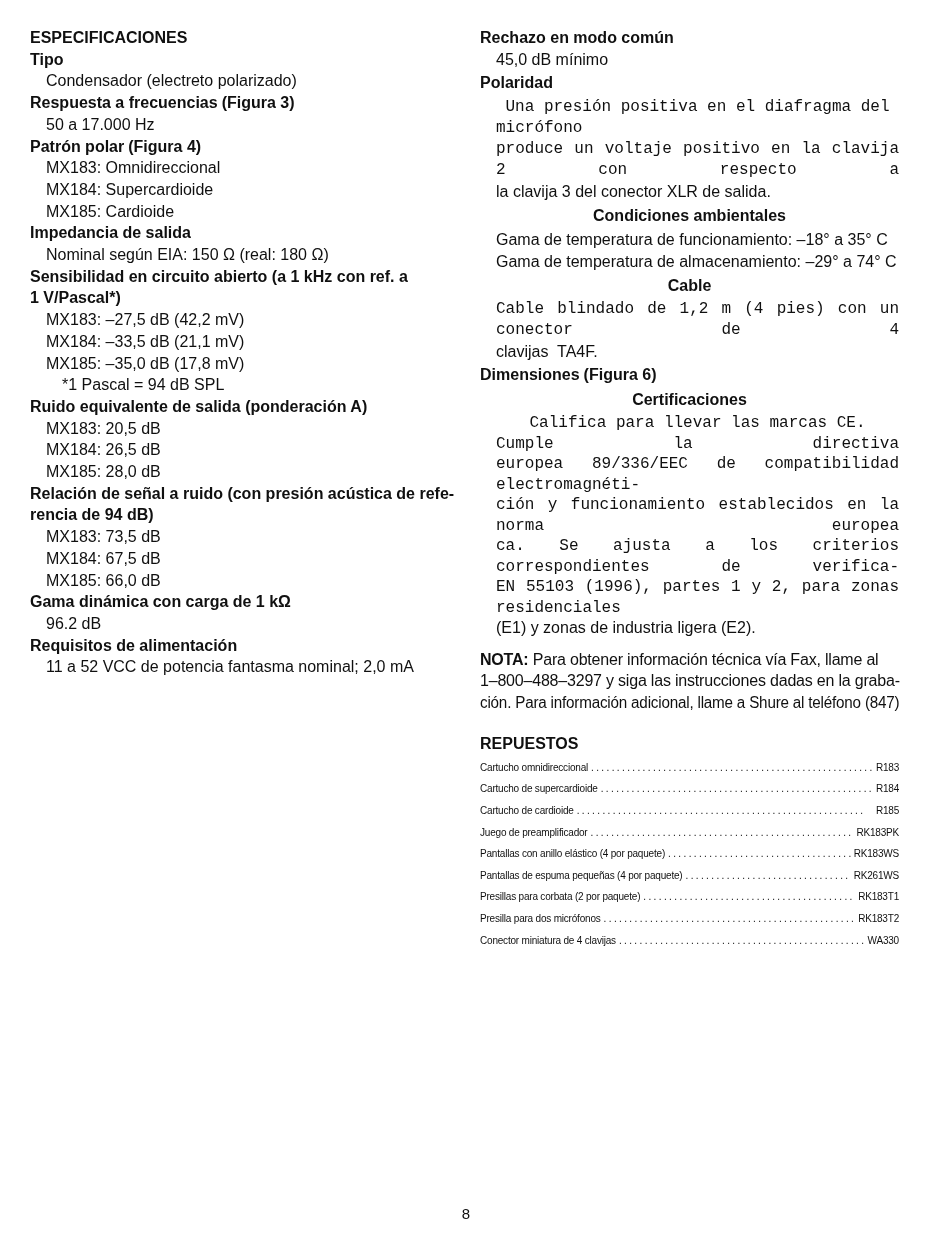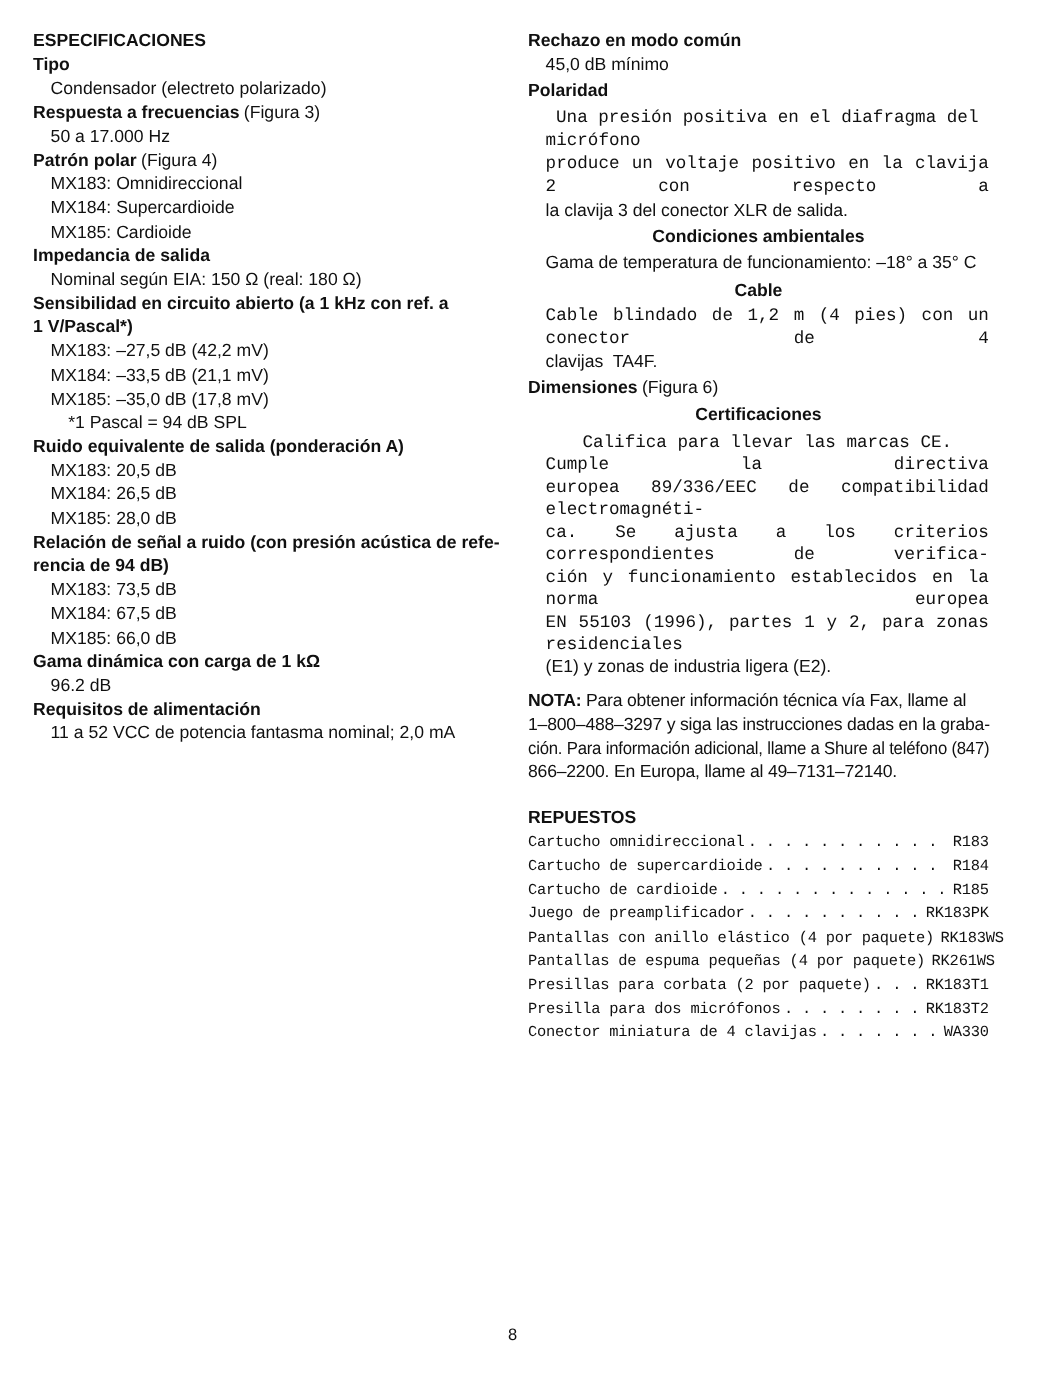--- a/index.html
+++ b/index.html
@@ -5,33 +5,33 @@
   html,body{margin:0;padding:0;}
   body{
     width:950px;height:1248px;position:relative;background:#ffffff;color:#101010;
     font-family:"Liberation Sans","DejaVu Sans",sans-serif;
     font-size:16px;line-height:21.7px;overflow:hidden;
   }
   .doc{position:absolute;left:30px;top:27px;display:flex;gap:20px;}
   .colL{width:430px;}
   .colR{width:419px;}
   .h{font-weight:bold;}
-  .sfx{font-weight:400;margin-left:4px;margin-top:43px;}
+  .sfx{font-weight:700;margin-left:4px;margin-top:43px;}
   .item{padding-left:16px;}
   .fn{padding-left:32px;}
   .para{line-height:21px;}
   .cpara{line-height:20.5px;}
   .just{text-align:justify;text-align-last:justify;font-family:Liberation Mono, monospace;}
   .fit{white-space:nowrap;}
   .mt3{margin-top:3px;text-align:center;}
   .mt2{margin-top:2px;}
   .note{margin-top:10px;}
   .nline{line-height:21.4px;letter-spacing:-0.2px;}
   .parts-title{margin-top:20px;}
-  .plist{margin-top:2px;font-size:14px;letter-spacing:-0.2px;font-family:Liberation Mono, monospace;}
+  .plist{margin-top:2px;font-size:10px;letter-spacing:-0.2px;}
   .prow{display:flex;align-items:baseline;line-height:21.6px;}
   .pname{white-space:nowrap;flex:0 0 auto;}
   .pcode{white-space:nowrap;flex:0 0 auto;text-align:left;}
   .leader{flex:1 1 0;min-width:0;overflow:hidden;white-space:nowrap;margin:0 3px;}
   .leader::after{content:". . . . . . . . . . . . . . . . . . . . . . . . . . . . . . . . . . . . . . . . . . . . . . . . . . . . . . . .";}
   .pageno{position:absolute;top:1203px;left:0;width:932px;text-align:center;font-size:15px;}
 </style>
 </head>
 <body>
 
@@ -108,47 +108,47 @@
     <div>
       <div class="h mt2">Polaridad</div>
       <div class="item para just mt3">Una presión positiva en el diafragma del micrófono</div>
       <div class="item para just">produce un voltaje positivo en la clavija 2 con respecto a</div>
       <div class="item para">la clavija 3 del conector XLR de salida.</div>
     </div>
 
     <div>
       <div class="h mt3">Condiciones ambientales</div>
       <div class="item mt2">Gama de temperatura de funcionamiento: –18° a 35° C</div>
+      <div class="item">Gama de temperatura de almacenamiento: –29° a 74° C</div>
     </div>
 
     <div>
       <div class="h mt3">Cable</div>
       <div class="item para just mt2">Cable blindado de 1,2 m (4 pies) con un conector de 4</div>
       <div class="item para">clavijas&nbsp; TA4F.</div>
     </div>
 
     <div>
       <div class="h mt2"><span>Dimensiones</span><span class="sfx">(Figura 6)</span></div>
     </div>
 
     <div>
       <div class="h mt3">Certificaciones</div>
       <div class="item cpara just mt3">Califica para llevar las marcas CE. Cumple la directiva</div>
       <div class="item cpara just">europea 89/336/EEC de compatibilidad electromagnéti-</div>
+      <div class="item cpara just">ción y funcionamiento establecidos en la norma europea</div>
       <div class="item cpara just">ca. Se ajusta a los criterios correspondientes de verifica-</div>
-      <div class="item cpara just">ción y funcionamiento establecidos en la norma europea</div>
       <div class="item cpara just">EN 55103 (1996), partes 1 y 2, para zonas residenciales</div>
       <div class="item cpara">(E1) y zonas de industria ligera (E2).</div>
     </div>
 
     <div class="note">
       <div class="nline fit"><b>NOTA:</b> <span>Para obtener información técnica vía Fax, llame al</span></div>
       <div class="nline fit">1–800–488–3297 y siga las instrucciones dadas en la graba-</div>
       <div class="nline fit" style="transform-origin: left center; transform: scaleX(0.950113);">ción. Para información adicional, llame a Shure al teléfono (847)</div>
-      <div class="nline">866–2200. En Europa, llame al 49–7131–72140.</div>
     </div>
 
     <div class="h parts-title">REPUESTOS</div>
 
     <div class="plist">
       <div class="prow">
           <span class="pname">Cartucho omnidireccional</span>
           <span class="leader"></span>
           <span class="pcode">R183</span>
         </div>

